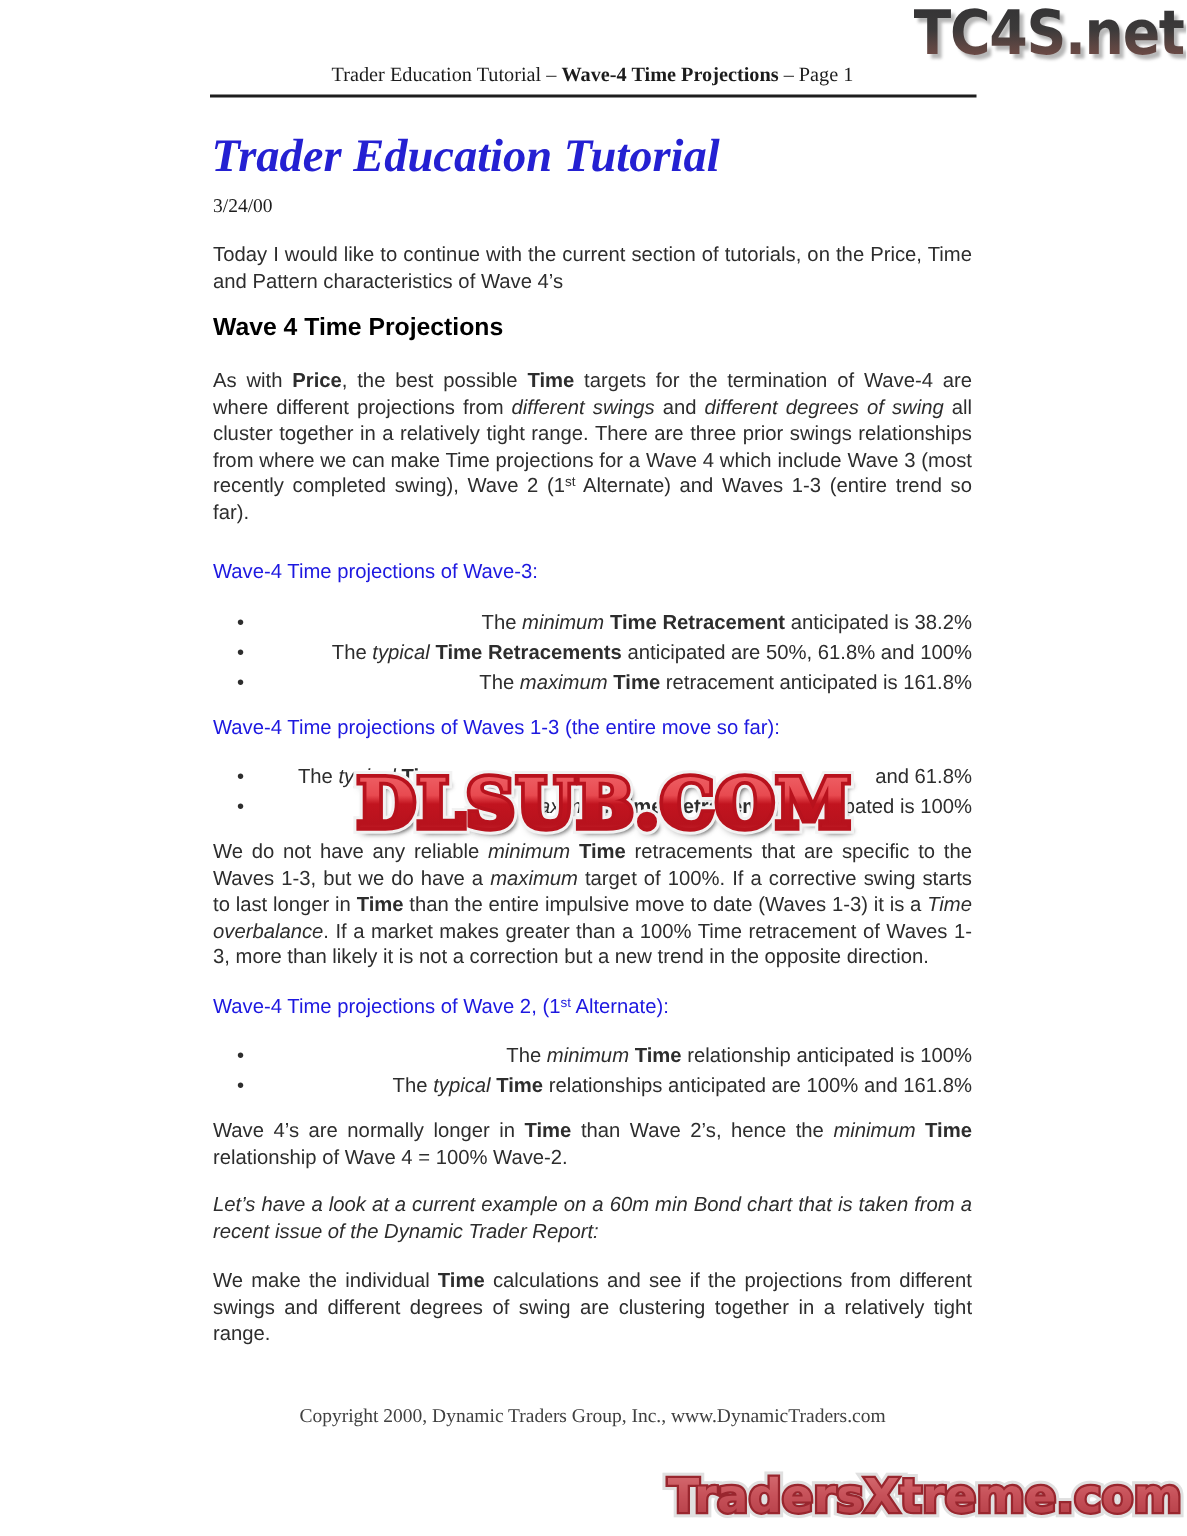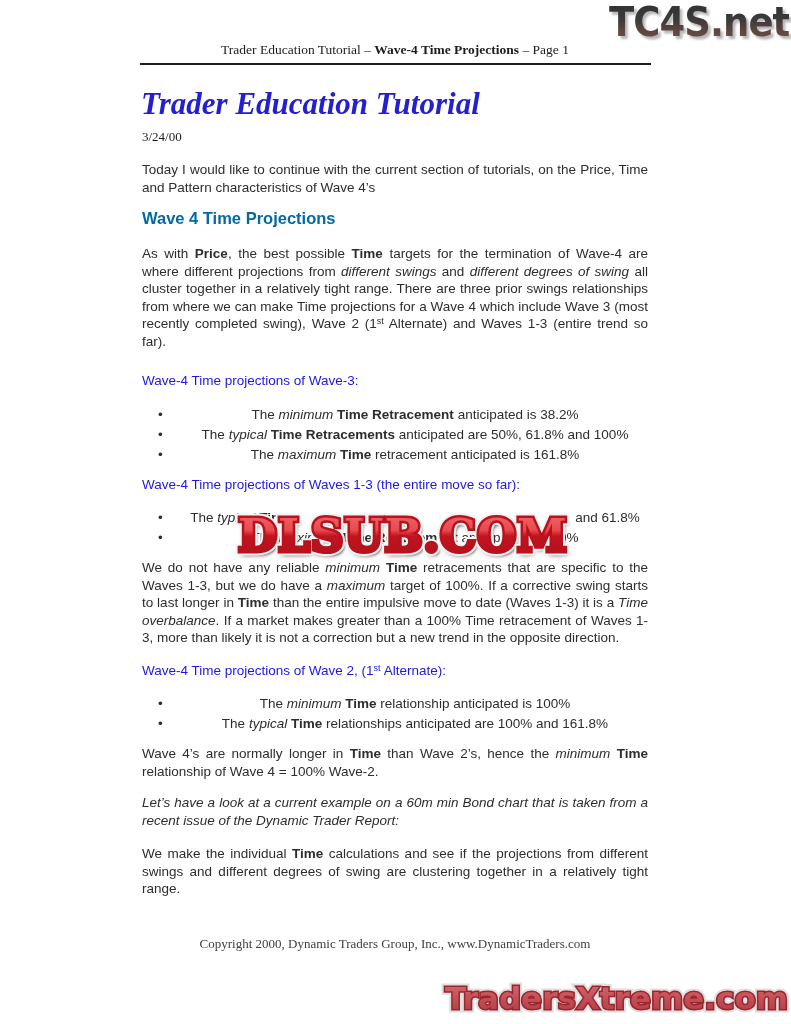--- a/index.html
+++ b/index.html
@@ -39,28 +39,28 @@
 
   
   .content{
     position:absolute;top:161px;left:142px;width:506px;
     font-size:13.5px;line-height:17.5px;color:#2d2d2d;
   }
   .p{margin:0 0 13px;text-align:justify;}
   .m12{margin-bottom:12px;} .m14{margin-bottom:14px;} .m15{margin-bottom:15px;}
   .m16{margin-bottom:16px;font-style:italic;} .m22{margin-bottom:22px;}
   .h-main{
-    font-size:16.5px;line-height:20px;font-weight:bold;color:#0369a1;
+    font-size:16.5px;line-height:20px;font-weight:bold;color:#000000;
     margin:0 0 17px;
   }
   .sub{color:#1d18e0;margin:0 0 15px;}
   .bullets{margin:0 0 11px;}
   .bullet{display:flex;line-height:20px;}
   .bullet .dot{flex:0 0 40px;box-sizing:border-box;padding-left:16px;}
-  .bullet .btext{flex:1;text-align:center;white-space:nowrap;}
+  .bullet .btext{flex:1;text-align:right;white-space:nowrap;}
   sup{font-size:9px;vertical-align:4px;line-height:0;}
   .gap{display:inline-block;height:1px;}
 
   
   .wm-dlsub{
     position:absolute;left:238px;top:512px;
     font-family:"DejaVu Serif", serif;font-weight:bold;font-size:45px;
     letter-spacing:1px;line-height:48px;white-space:nowrap;
   }
   .wm-layer{position:absolute;left:0;top:0;white-space:nowrap;}

